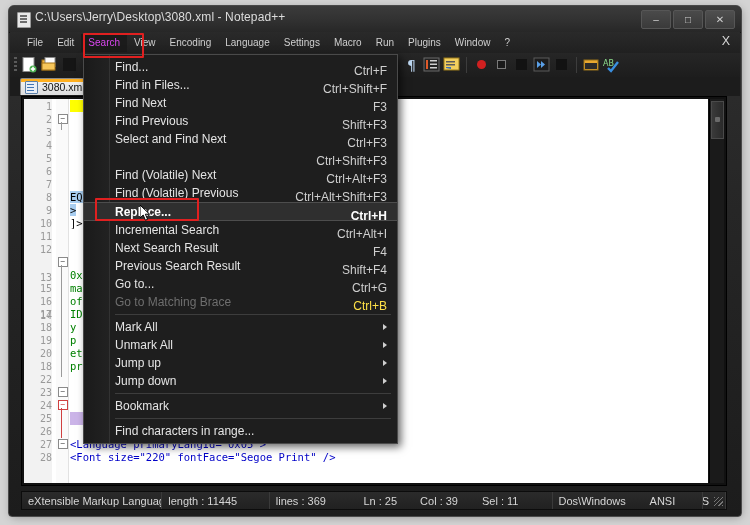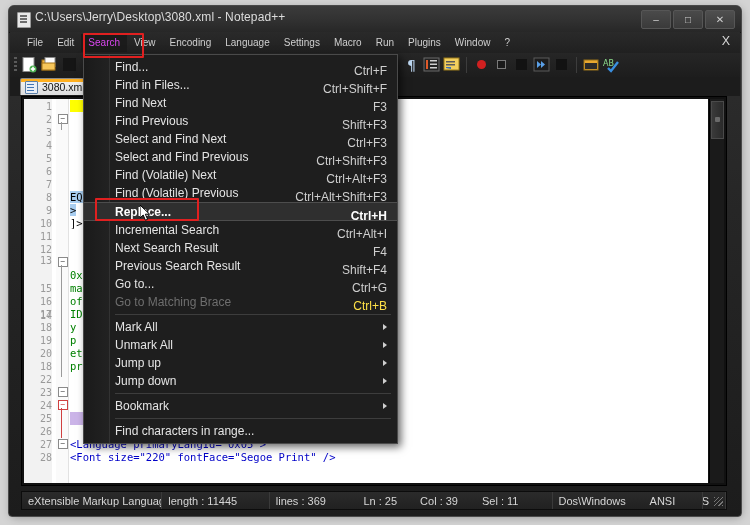--- a/index.html
+++ b/index.html
@@ -278,21 +278,21 @@
             <div class="ln" style="top: 27px;">3</div>
             <div class="ln" style="top: 40px;">4</div>
             <div class="ln" style="top: 53px;">5</div>
             <div class="ln" style="top: 66px;">6</div>
             <div class="ln" style="top: 79px;">7</div>
             <div class="ln" style="top: 92px;">8</div>
             <div class="ln" style="top: 105px;">9</div>
             <div class="ln" style="top: 118px;">10</div>
             <div class="ln" style="top: 131px;">11</div>
             <div class="ln" style="top: 144px;">12</div>
-            <div class="ln" style="top: 155px; text-align: right;">13</div>
+            <div class="ln" style="top: 172px; text-align: right;">13</div>
             <div class="ln" style="top: 170px; margin-top: 40px;">14</div>
             <div class="ln" style="top: 183px;">15</div>
             <div class="ln" style="top: 196px;">16</div>
             <div class="ln" style="top: 209px;">17</div>
             <div class="ln" style="top: 222px;">18</div>
             <div class="ln" style="top: 235px;">19</div>
             <div class="ln" style="top: 248px;">20</div>
             <div class="ln" style="top: 261px;">18</div>
             <div class="ln" style="top: 274px;">22</div>
             <div class="ln" style="top: 287px;">23</div>
@@ -349,21 +349,20 @@
           </div>
           <div class="dd-item">
             <span class="dd-label">Find Previous</span>
             <span class="dd-key">Shift+F3</span>
           </div>
           <div class="dd-item">
             <span class="dd-label">Select and Find Next</span>
             <span class="dd-key">Ctrl+F3</span>
           </div>
           <div class="dd-item">
-            <span class="dd-label">Select and Find Previous</span>
             <span class="dd-key">Ctrl+Shift+F3</span>
           </div>
           <div class="dd-item">
             <span class="dd-label">Find (Volatile) Next</span>
             <span class="dd-key">Ctrl+Alt+F3</span>
           </div>
           <div class="dd-item">
             <span class="dd-label">Find (Volatile) Previous</span>
             <span class="dd-key">Ctrl+Alt+Shift+F3</span>
           </div>

